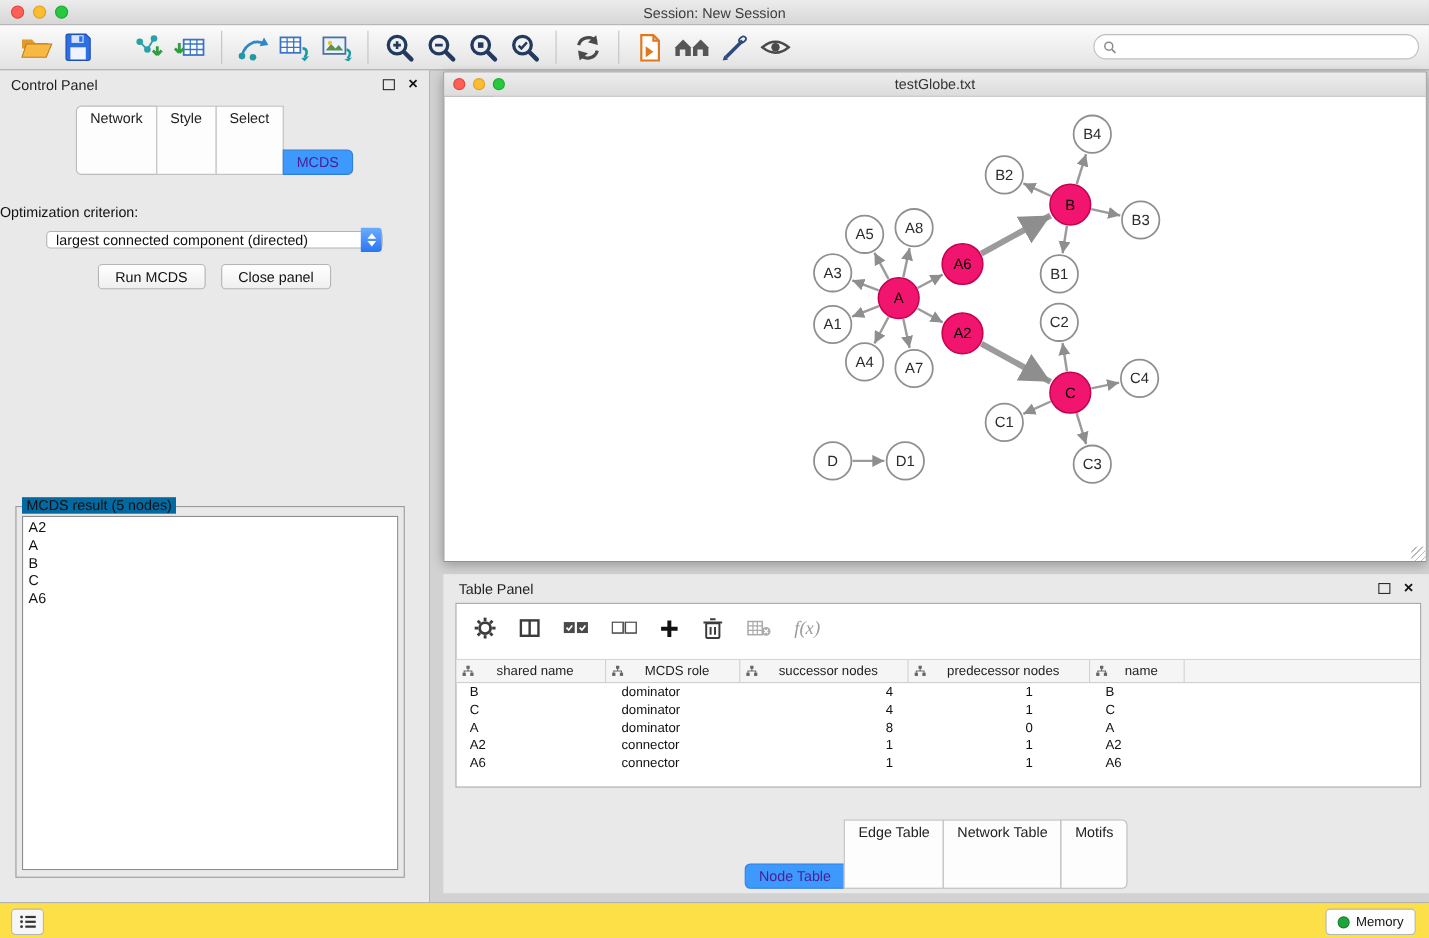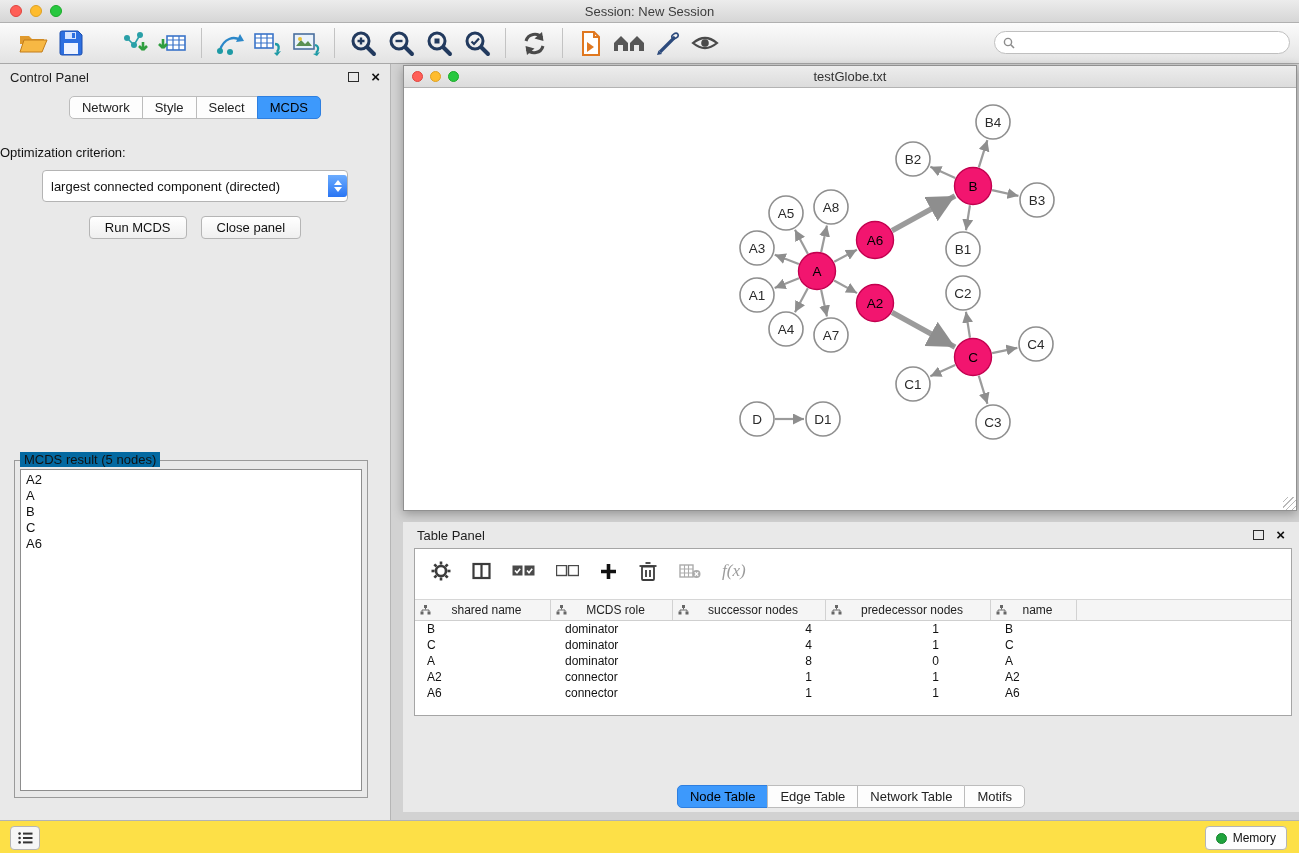--- a/index.html
+++ b/index.html
@@ -31,23 +31,23 @@
   #control-panel{position:absolute;left:0;top:64px;width:391px;height:756px;background:#e9e9e9;border-right:1px solid #b5b5b5;box-sizing:border-box;}
   .panel-header{height:26px;display:flex;align-items:center;padding:0 10px;font-size:13px;color:#1e1e1e;}
   .panel-controls{margin-left:auto;display:flex;gap:12px;align-items:center;}
   .float-icon{width:9px;height:8px;border:1.5px solid #2b2b2b;display:inline-block;}
   .close-x{font-size:15px;font-weight:bold;color:#111;line-height:12px;cursor:default;}
   .seg-tabs{display:flex;justify-content:center;}
   #cp-tabs{margin-top:6px;}
   .seg-tab{border:1px solid #bcbcbc;background:#fdfdfd;font-size:13px;padding:3px 12px;margin-left:-1px;color:#222;white-space:nowrap;}
   .seg-tab:first-child{border-radius:5px 0 0 5px;margin-left:0;}
   .seg-tab:last-child{border-radius:0 5px 5px 0;}
-  .seg-tab.active{background:#3d99fc;border-color:#2e7fe0;color:#000000;}
+  .seg-tab.active{background:#3d99fc;border-color:#2e7fe0;color:#4c1d95;margin-top:40px;}
   #opt-label{margin-top:26px;font-size:13px;color:#111;}
-  #dropdown{position:relative;width:306px;height:32px;margin:10px auto 0 auto;background:#fff;
+  #dropdown{position:relative;width:306px;height:16px;margin:10px auto 0 auto;background:#fff;
     border:1px solid #b4b4b4;border-radius:4px;box-sizing:border-box;display:flex;align-items:center;}
   #dropdown-value{font-size:13px;padding-left:8px;color:#111;flex:1;white-space:nowrap;overflow:hidden;}
   #dropdown-stepper{width:19px;height:22px;border-radius:0 3px 3px 0;background:linear-gradient(#6cacfe,#2a75f3);
     display:flex;flex-direction:column;align-items:center;justify-content:center;gap:2px;}
   .tri{width:0;height:0;border-left:4px solid transparent;border-right:4px solid transparent;}
   .tri.up{border-bottom:5px solid #fff;}
   .tri.down{border-top:5px solid #fff;}
   #cp-buttons{display:flex;justify-content:center;gap:14px;margin-top:14px;}
   .push-btn{font-size:13px;color:#111;background:linear-gradient(#ffffff,#efefef);
     border:1px solid #b5b5b5;border-radius:4px;padding:3px 15px;font-family:"Liberation Sans",sans-serif;}

